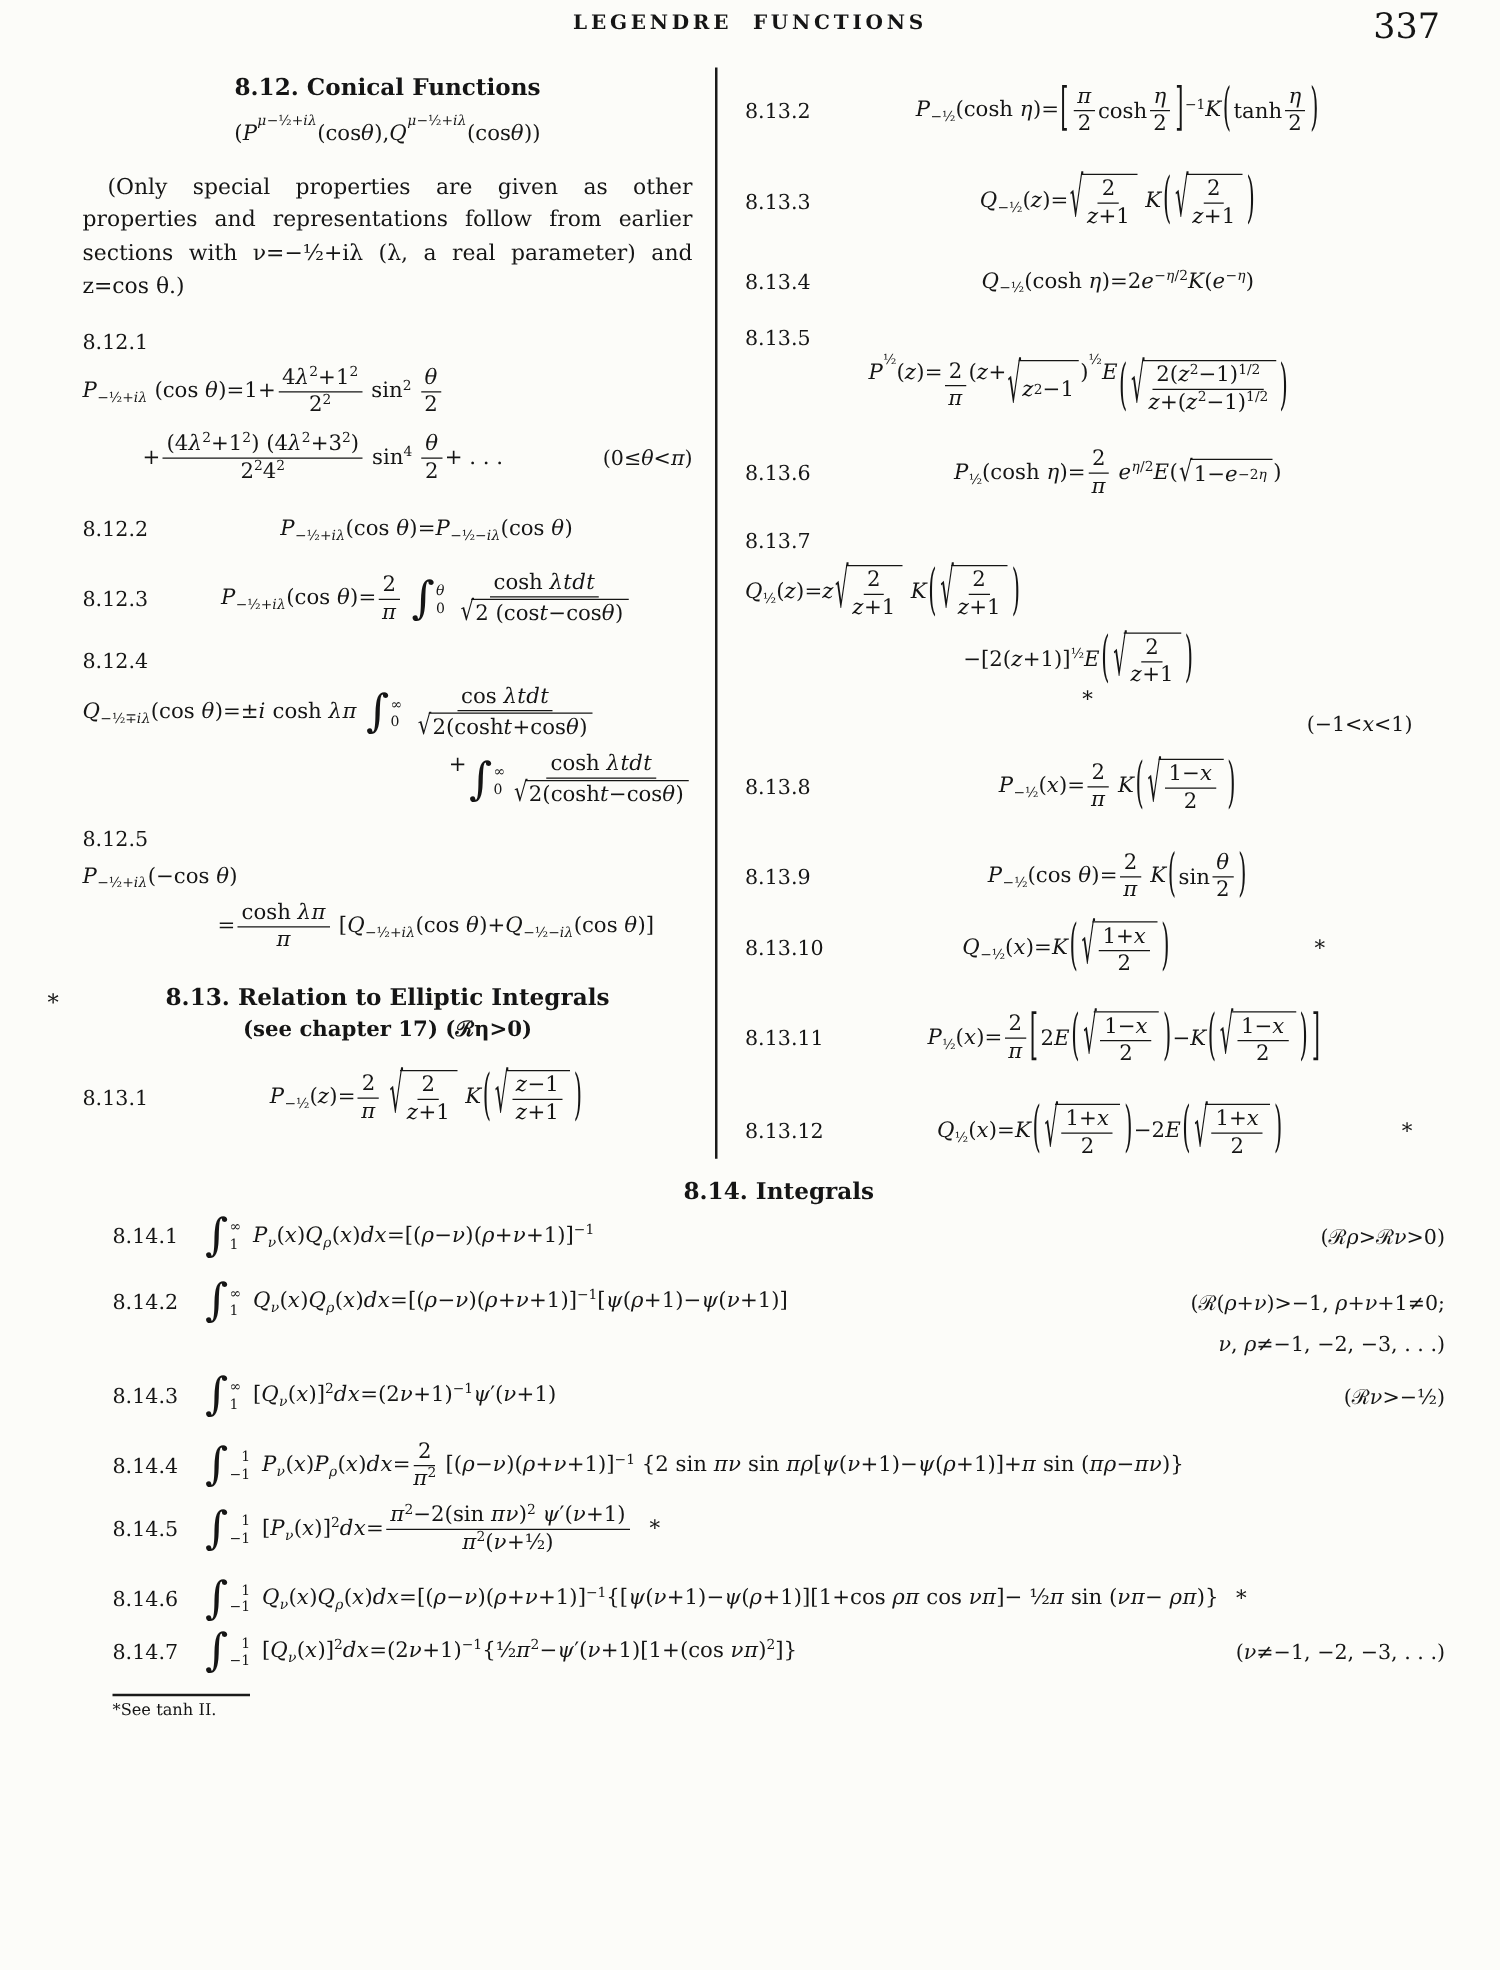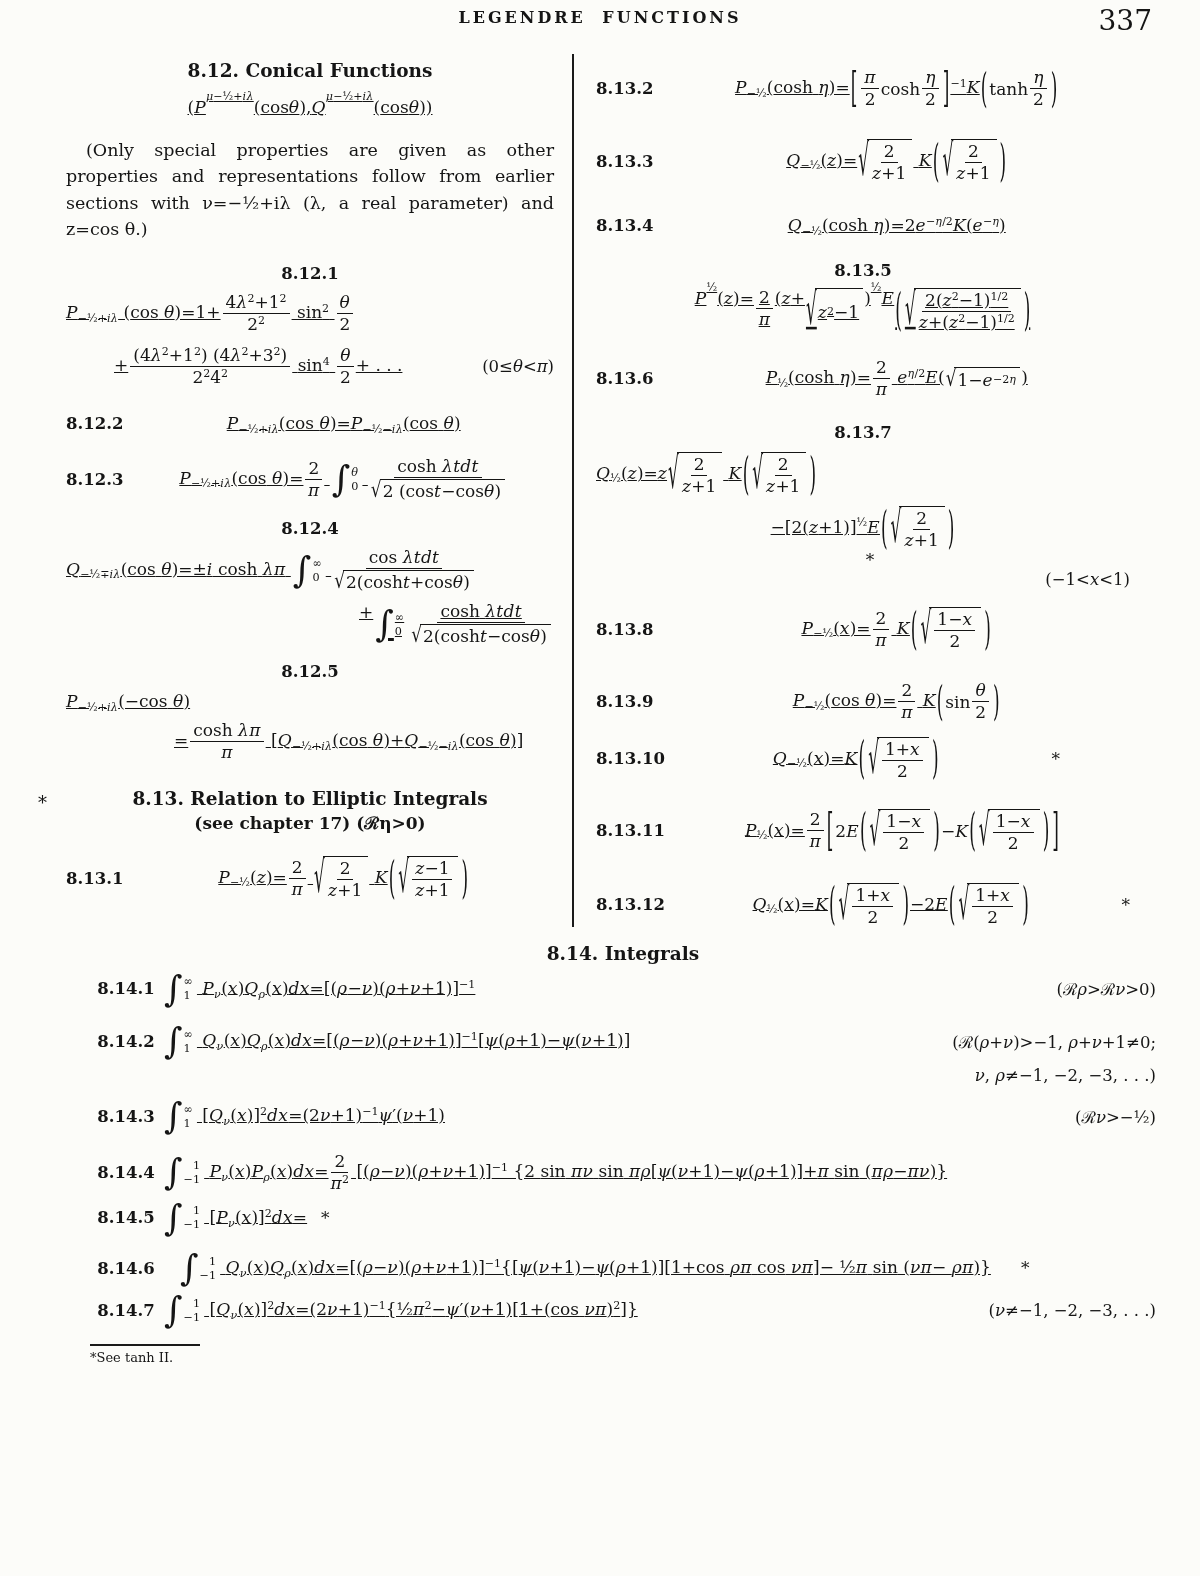--- a/index.html
+++ b/index.html
@@ -21,22 +21,22 @@
   
   .twocol{display:flex;margin-top:10px;}
   .col{box-sizing:border-box;}
   .col-left{width:552px;padding:0 18px 0 46px;}
   .col-right{width:564px;padding:0 6px 0 22px;border-left:2px solid #1a1a1a;}
   .sec-title{font-size:18.5px;font-weight:bold;text-align:center;margin:0;}
   .sec-sub{font-size:17px;font-weight:bold;text-align:center;margin-top:2px;}
   .sec-head{position:relative;}
   .margin-star{position:absolute;left:-28px;top:4px;font-size:18px;}
   .intro{font-size:17.5px;text-align:justify;line-height:1.5;margin:20px 0 0 0;text-indent:20px;}
-  .eq-no{font-weight:bold;font-size:16.5px;white-space:nowrap;text-align:center;}
-  .math{font-size:17px;white-space:nowrap;text-decoration:underline;}
+  .eq-no{font-weight:normal;font-size:16.5px;white-space:nowrap;}
+  .math{font-size:17px;white-space:nowrap;}
   .mline{margin-top:10px;}
   .eqrow{display:flex;align-items:center;}
   .eqrow .math{margin:0 auto;}
   .eqrow .eq-no{margin-right:10px;}
   .mathrow{display:flex;align-items:center;}
   .eq-note{margin-left:auto;font-size:16.5px;white-space:nowrap;}
   .note-line{text-align:right;font-size:16.5px;}
   .center{text-align:center;display:flex;justify-content:center;}
   .star{font-size:17px;padding-left:14px;}
   
@@ -534,25 +534,28 @@
     </div>
 
     <div class="irow" style="margin-top:10px;">
       <span class="eq-no">8.14.5</span>
       <span class="math"><span class="int">
             <span class="isym">∫</span>
             <span class="ibnd">
               <span class="bhi">1</span>
               <span class="blo">−1</span>
             </span>
-          </span> [<i>P</i><sub><i>ν</i></sub>(<i>x</i>)]<sup>2</sup><i>dx</i>=</span>
+          </span> [<i>P</i><sub><i>ν</i></sub>(<i>x</i>)]<sup>2</sup><i>dx</i>=<span class="frac">
+            <span class="num"><i>π</i><sup>2</sup>−2(<span>sin</span> <i>πν</i>)<sup>2</sup> <i>ψ</i>′(<i>ν</i>+1)</span>
+            <span class="den"><i>π</i><sup>2</sup>(<i>ν</i>+½)</span>
+          </span></span>
       <span class="star">*</span>
     </div>
 
-    <div class="irow" style="margin-top:20px;gap:16px;">
+    <div class="irow" style="margin-top:20px;">
       <span class="eq-no">8.14.6</span>
       <span class="math"><span class="int">
             <span class="isym">∫</span>
             <span class="ibnd">
               <span class="bhi">1</span>
               <span class="blo">−1</span>
             </span>
           </span> <i>Q</i><sub><i>ν</i></sub>(<i>x</i>)<i>Q</i><sub><i>ρ</i></sub>(<i>x</i>)<i>dx</i>=[(<i>ρ</i>−<i>ν</i>)(<i>ρ</i>+<i>ν</i>+1)]<sup>−1</sup>{[<i>ψ</i>(<i>ν</i>+1)−<i>ψ</i>(<i>ρ</i>+1)][1+<span>cos</span> <i>ρπ</i> <span>cos</span> <i>νπ</i>]− ½<i>π</i> <span>sin</span> (<i>νπ</i>− <i>ρπ</i>)}</span>
       <span class="star">*</span>
     </div>

